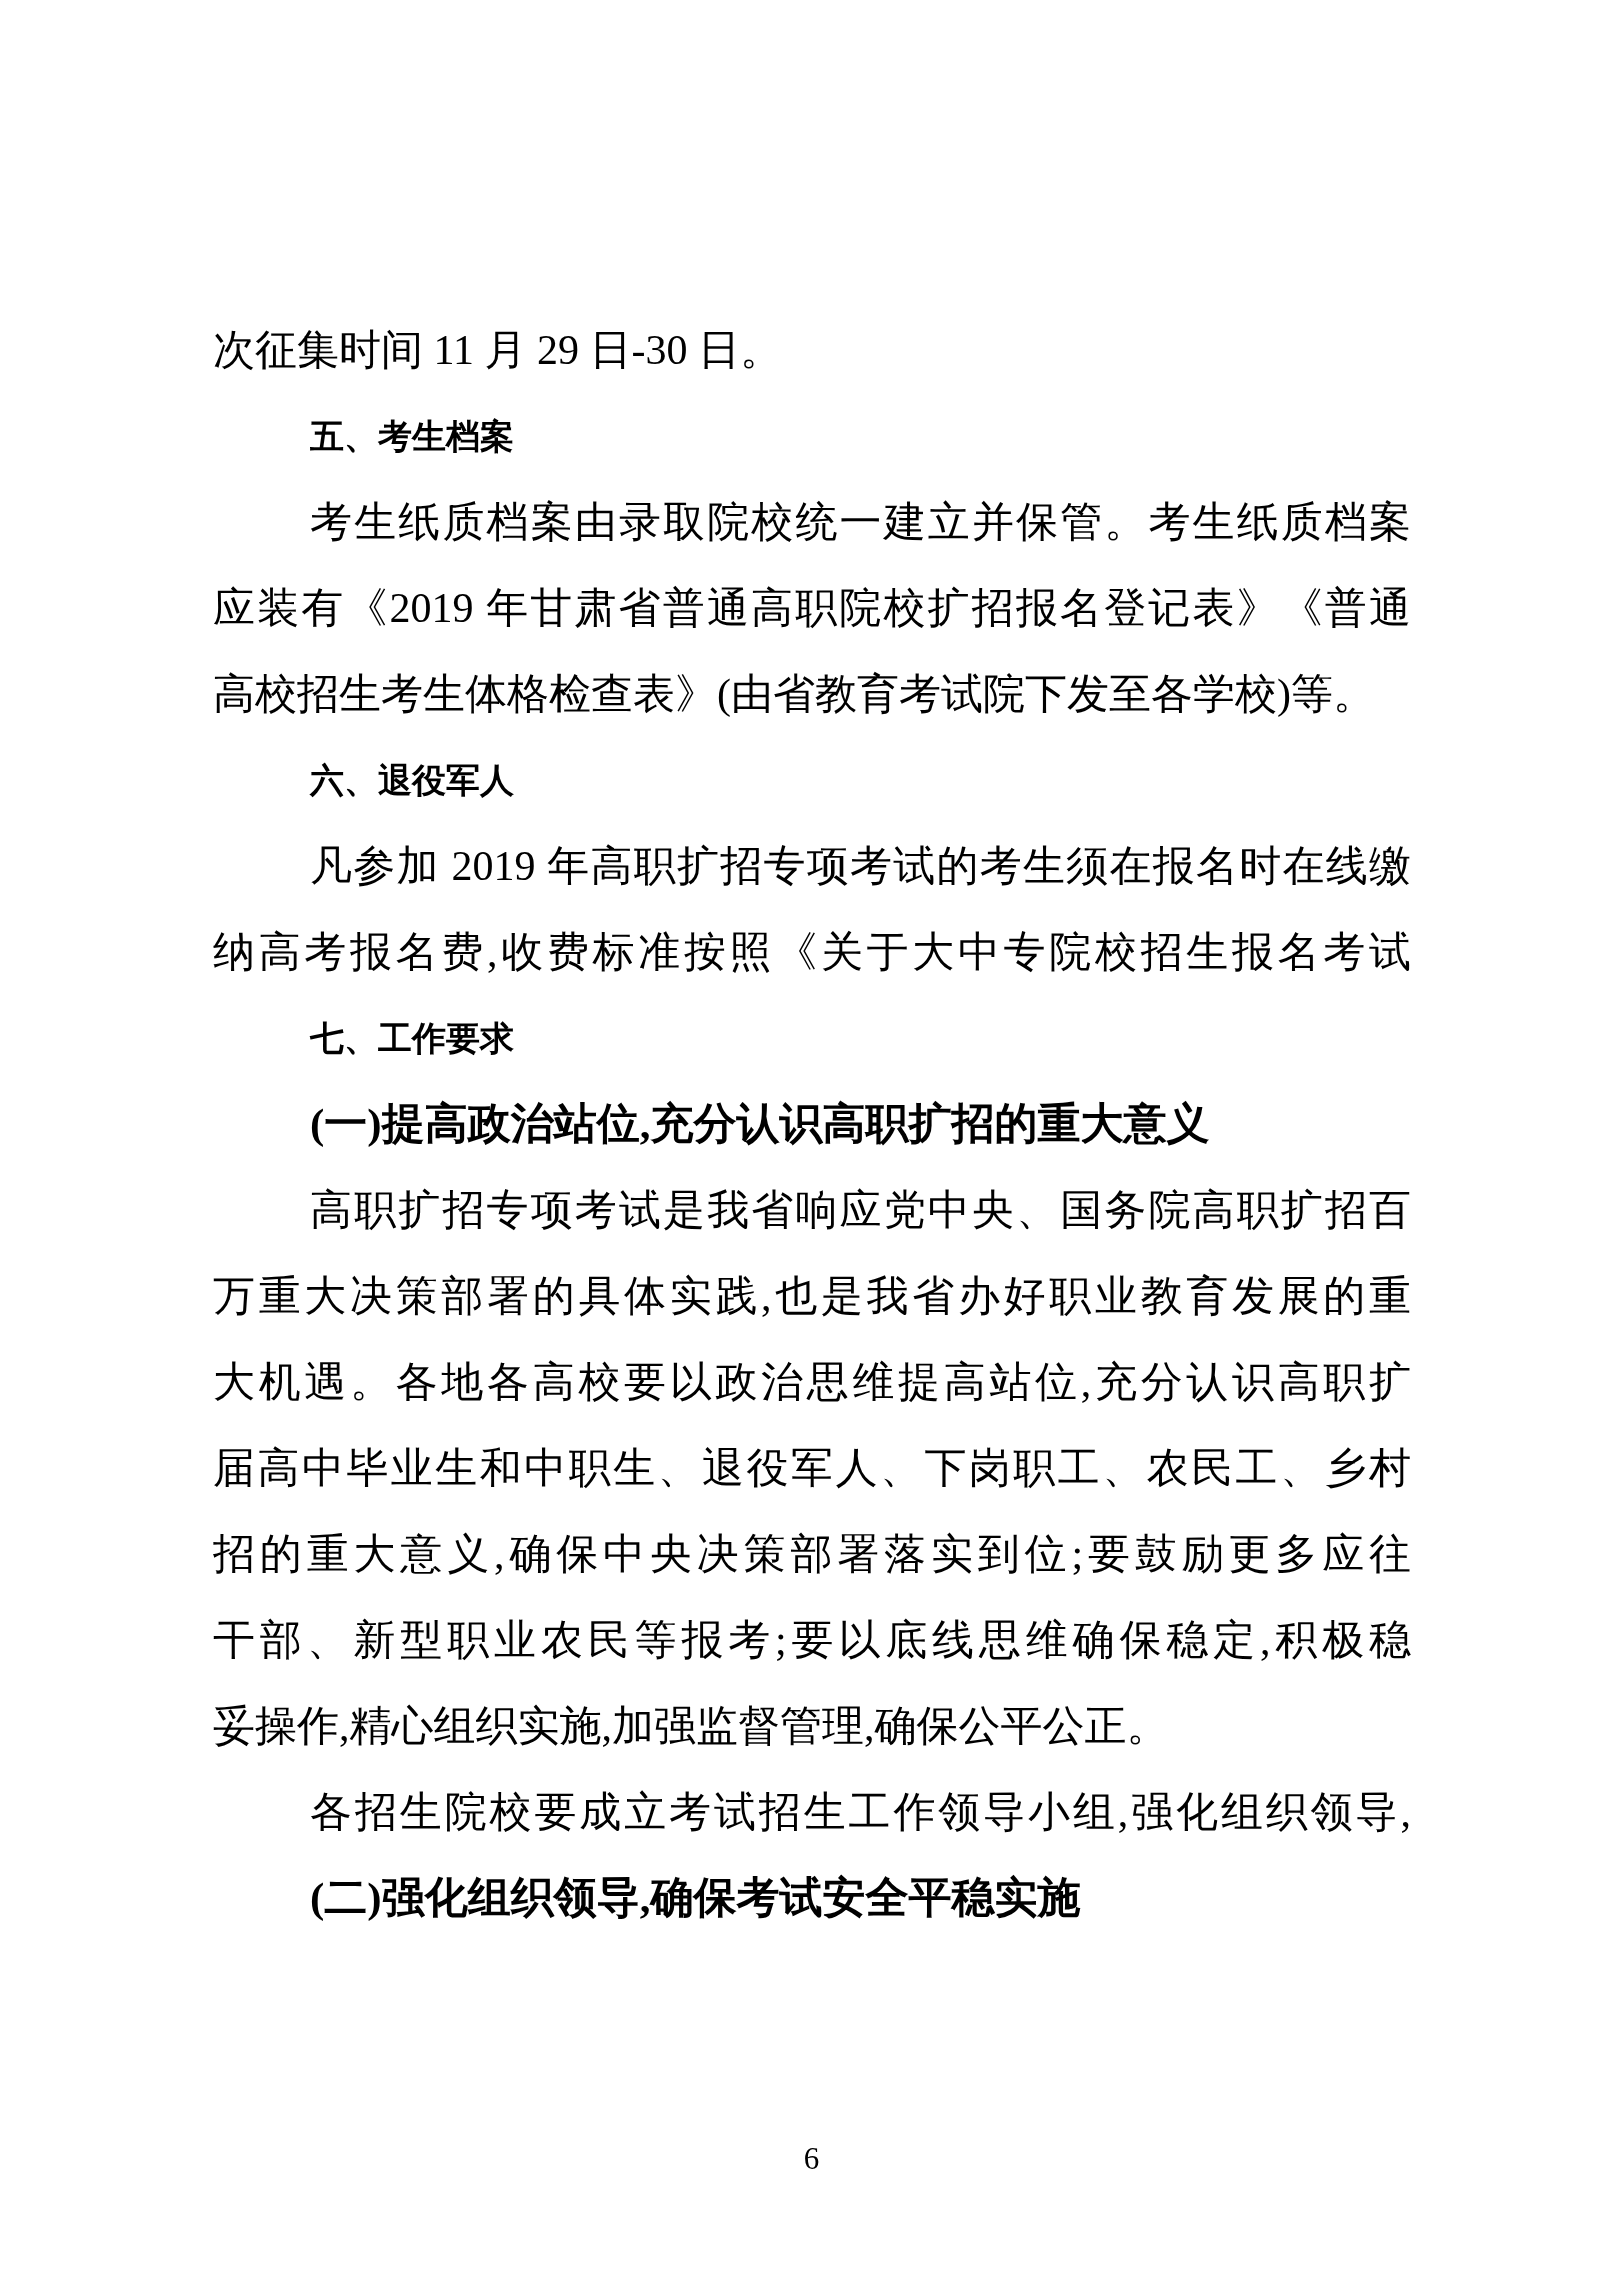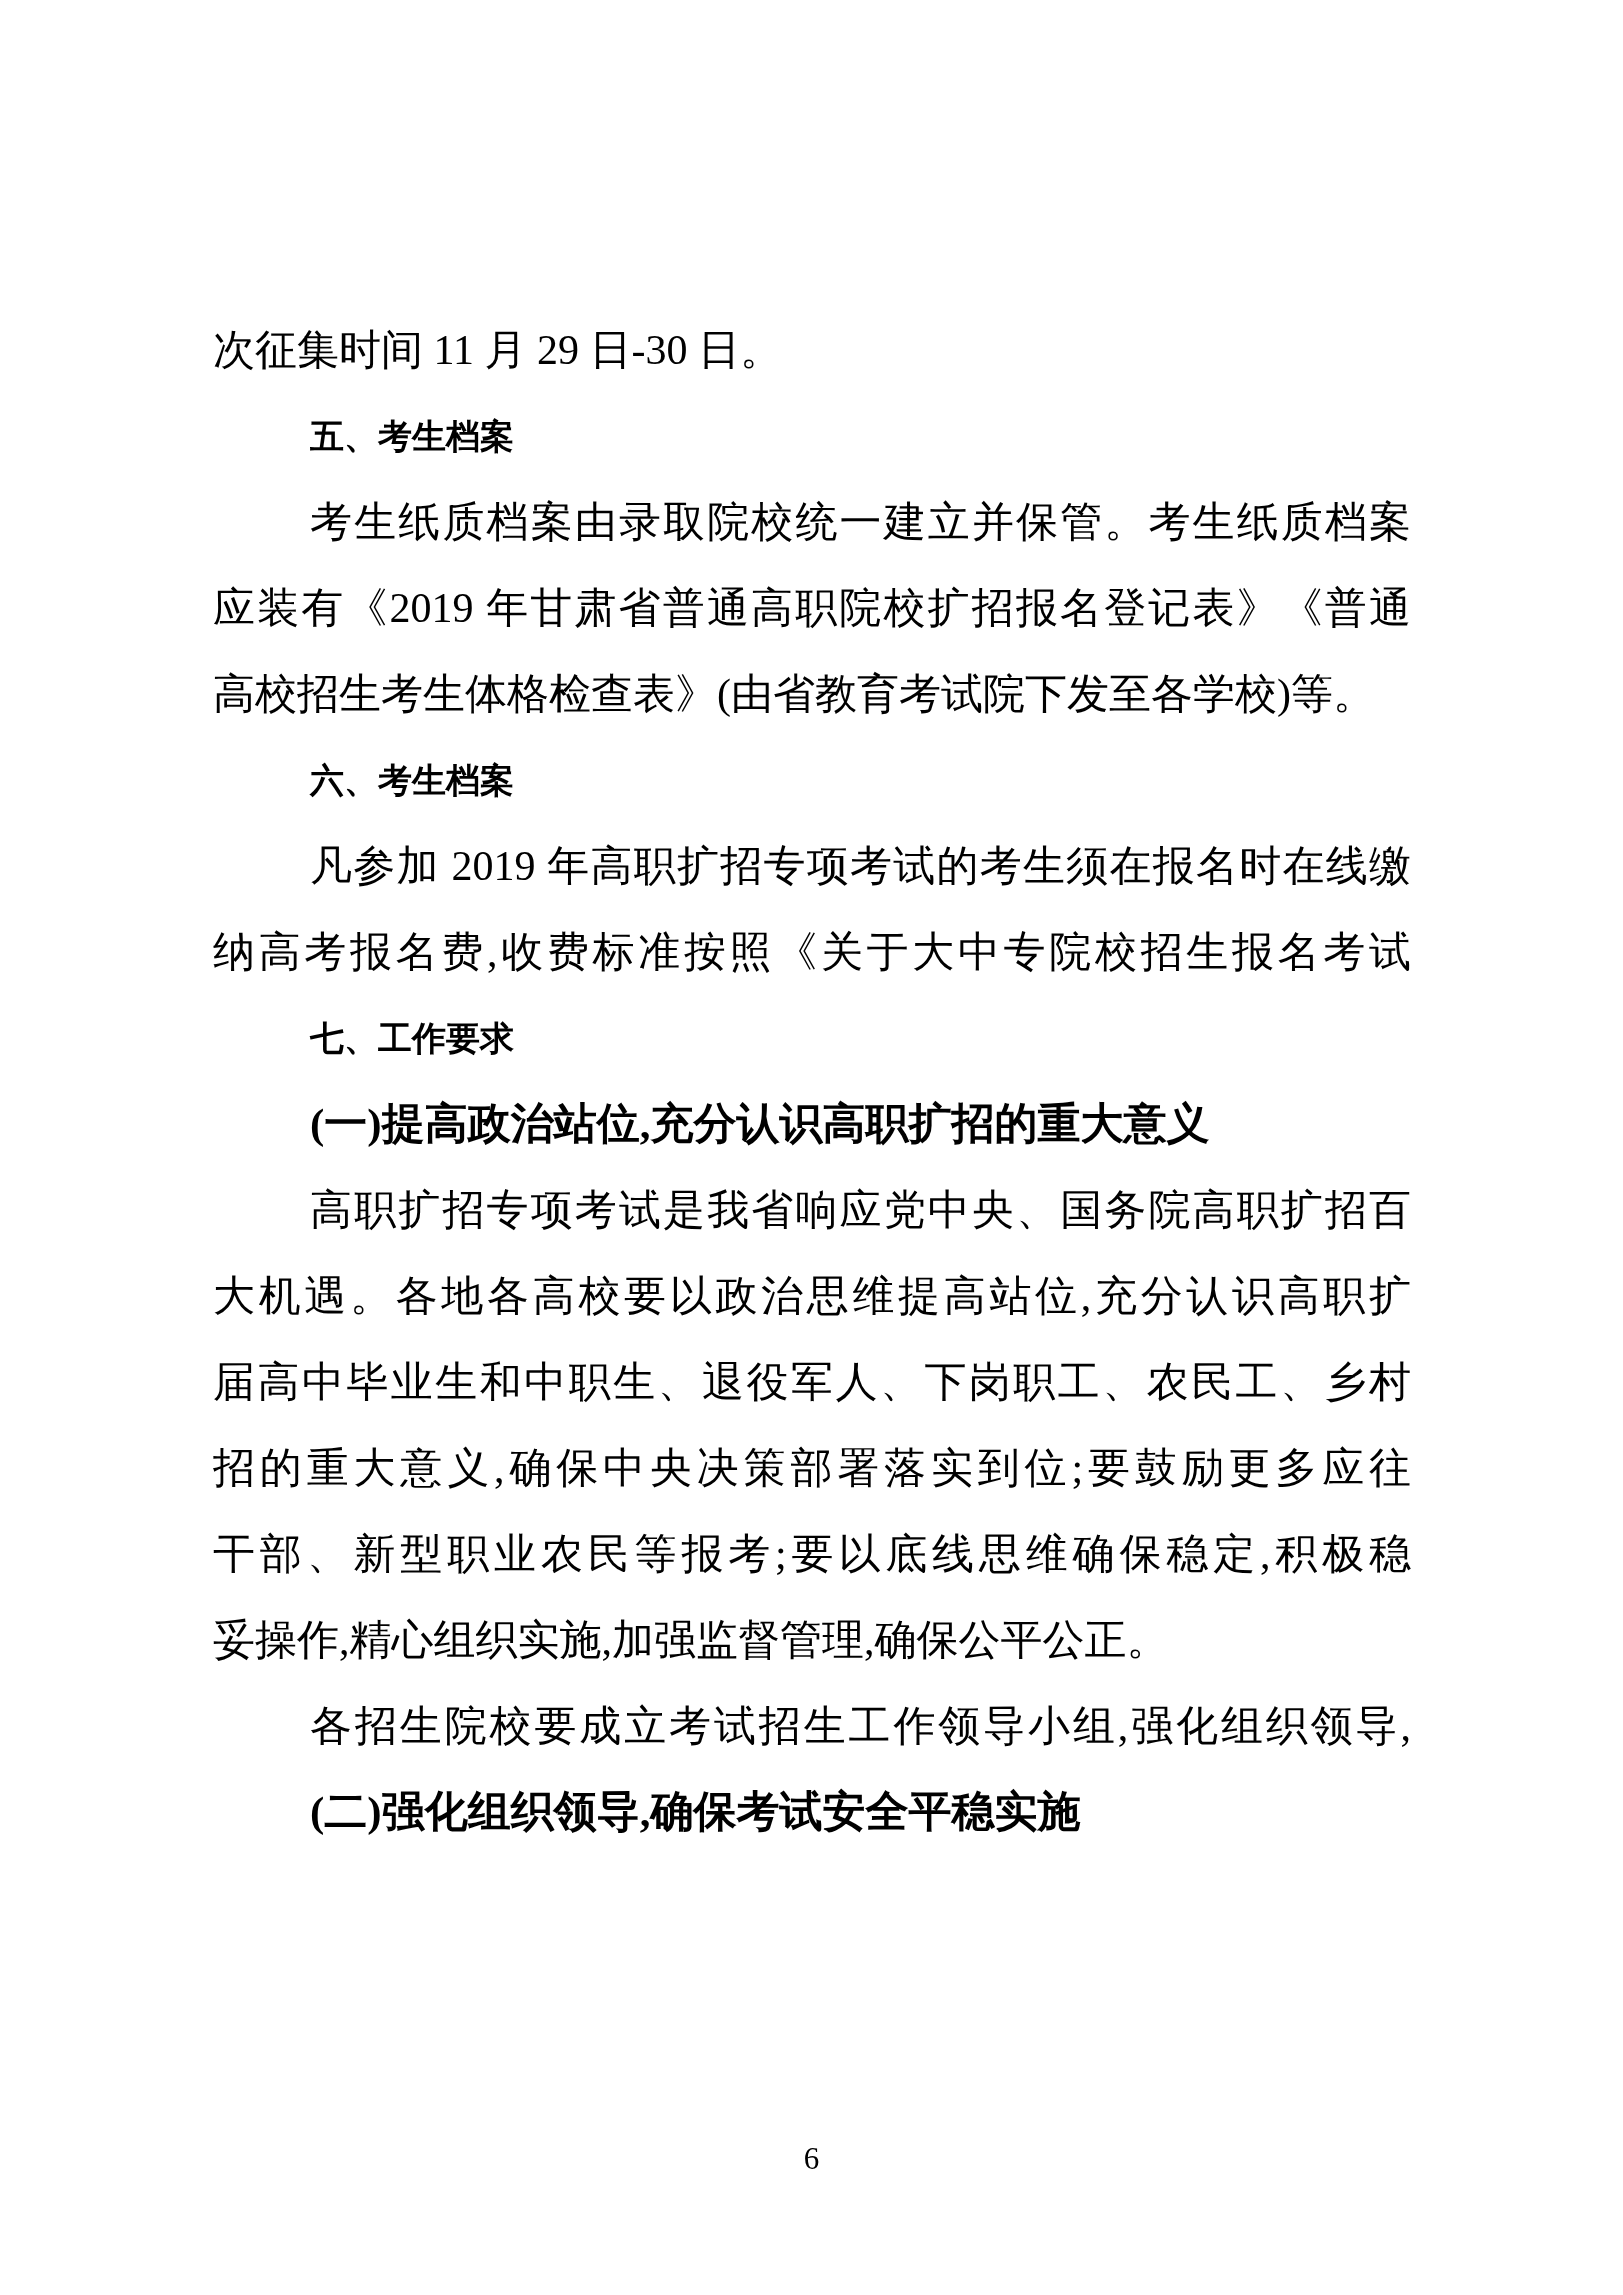--- a/index.html
+++ b/index.html
@@ -59,26 +59,27 @@
 </head>
 <body>
 
 <div class="page">
   <div class="content" id="document-lines">
       <div class="line body">次征集时间 11 月 29 日-30 日。</div>
       <div class="line heading indent">五、考生档案</div>
       <div class="line body indent j">考生纸质档案由录取院校统一建立并保管。考生纸质档案</div>
       <div class="line body j">应装有《2019 年甘肃省普通高职院校扩招报名登记表》《普通</div>
       <div class="line body">高校招生考生体格检查表》(由省教育考试院下发至各学校)等。</div>
-      <div class="line heading indent">六、考生档案</div>
+      <div class="line heading indent">六、退役军人</div>
       <div class="line body indent j">凡参加 2019 年高职扩招专项考试的考生须在报名时在线缴</div>
       <div class="line body j">纳高考报名费,收费标准按照《关于大中专院校招生报名考试</div>
       <div class="line heading indent">七、工作要求</div>
       <div class="line subheading indent">(一)提高政治站位,充分认识高职扩招的重大意义</div>
       <div class="line body indent j">高职扩招专项考试是我省响应党中央、国务院高职扩招百</div>
+      <div class="line body j">万重大决策部署的具体实践,也是我省办好职业教育发展的重</div>
       <div class="line body j">大机遇。各地各高校要以政治思维提高站位,充分认识高职扩</div>
       <div class="line body j">届高中毕业生和中职生、退役军人、下岗职工、农民工、乡村</div>
       <div class="line body j">招的重大意义,确保中央决策部署落实到位;要鼓励更多应往</div>
       <div class="line body j">干部、新型职业农民等报考;要以底线思维确保稳定,积极稳</div>
       <div class="line body">妥操作,精心组织实施,加强监督管理,确保公平公正。</div>
       <div class="line body indent j">各招生院校要成立考试招生工作领导小组,强化组织领导,</div>
       <div class="line subheading indent">(二)强化组织领导,确保考试安全平稳实施</div>
     </div>
   <div class="page-number">6</div>
 </div>

